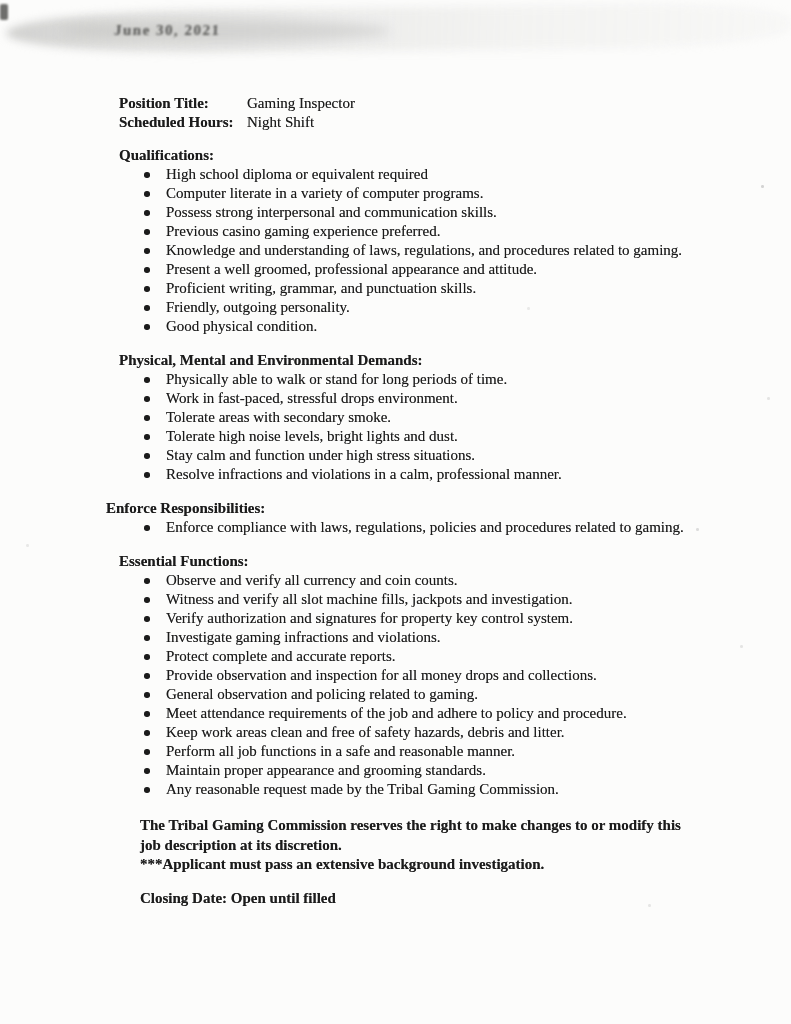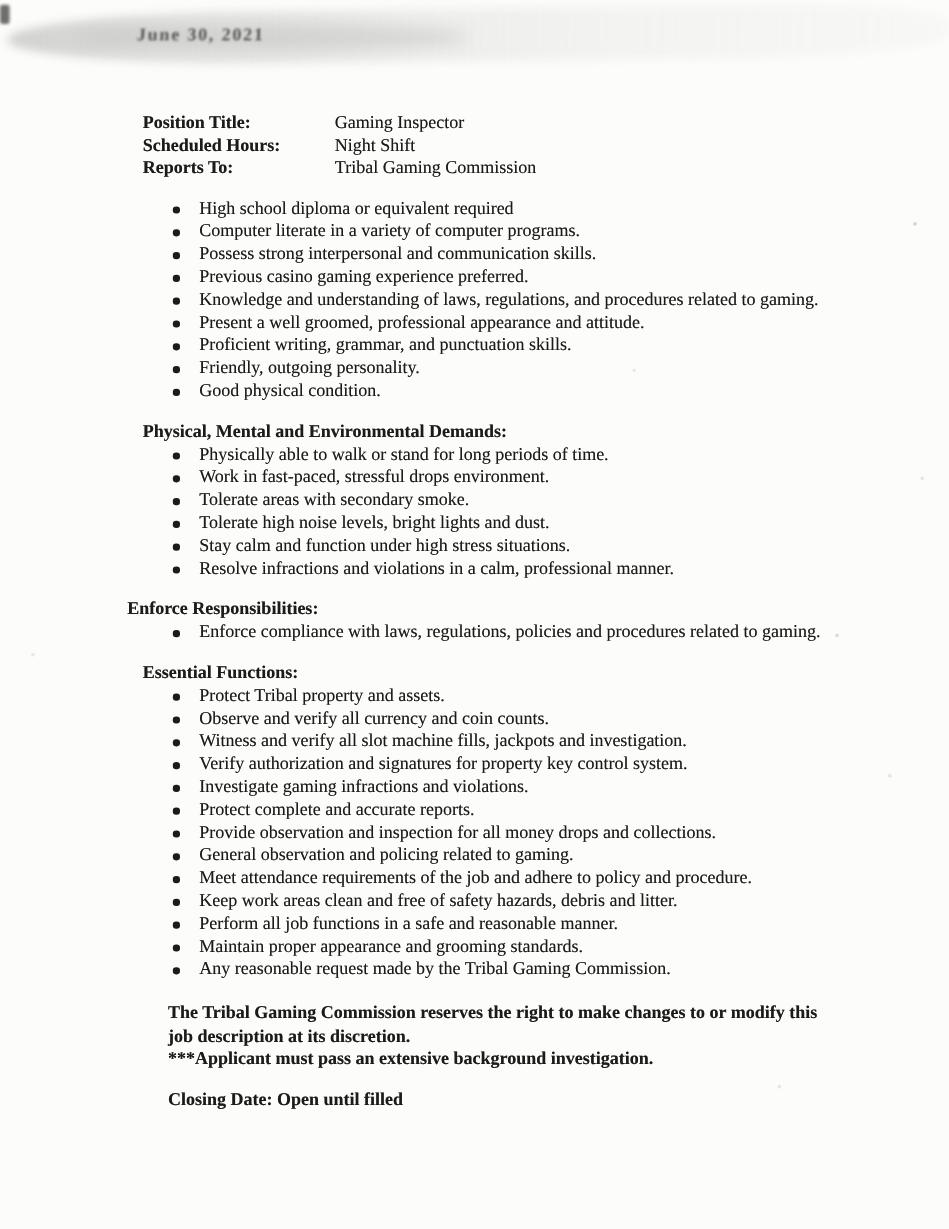--- a/index.html
+++ b/index.html
@@ -91,21 +91,20 @@
     line-height: 19px;
     text-shadow: 0 0 0.4px rgba(25,25,25,0.55);
   }
 
   .header-fields {
     margin: 0 0 14px 0;
   }
   .field-row {
     display: flex;
     line-height: 18.7px;
-    gap: 32px;
   }
   .field-label {
     font-weight: bold;
     width: 128px;
     flex: 0 0 128px;
   }
   .field-value {
     font-weight: normal;
   }
 
@@ -176,29 +175,26 @@
       <div class="field-row">
         <span class="field-label">Position Title:</span>
         <span class="field-value">Gaming Inspector</span>
       </div>
 
       <div class="field-row">
         <span class="field-label">Scheduled Hours:</span>
         <span class="field-value">Night Shift</span>
       </div>
 
-      <div class="field-row">
-        <span class="field-label">Reports To:</span>
-        <span class="field-value">Tribal Gaming Commission</span>
-      </div>
     </div>
 
   <div>
 
       <section class="doc-section">
+        <h2 class="sec-heading">Qualifications:</h2>
         <ul class="bullets">
 
             <li>High school diploma or equivalent required</li>
 
             <li>Computer literate in a variety of computer programs.</li>
 
             <li>Possess strong interpersonal and communication skills.</li>
 
             <li>Previous casino gaming experience preferred.</li>
 
@@ -237,21 +233,20 @@
         <ul class="bullets">
 
             <li>Enforce compliance with laws, regulations, policies and procedures related to gaming.</li>
           </ul>
       </section>
 
       <section class="doc-section">
         <h2 class="sec-heading">Essential Functions:</h2>
         <ul class="bullets">
 
-            <li>Protect Tribal property and assets.</li>
 
             <li>Observe and verify all currency and coin counts.</li>
 
             <li>Witness and verify all slot machine fills, jackpots and investigation.</li>
 
             <li>Verify authorization and signatures for property key control system.</li>
 
             <li>Investigate gaming infractions and violations.</li>
 
             <li>Protect complete and accurate reports.</li>

